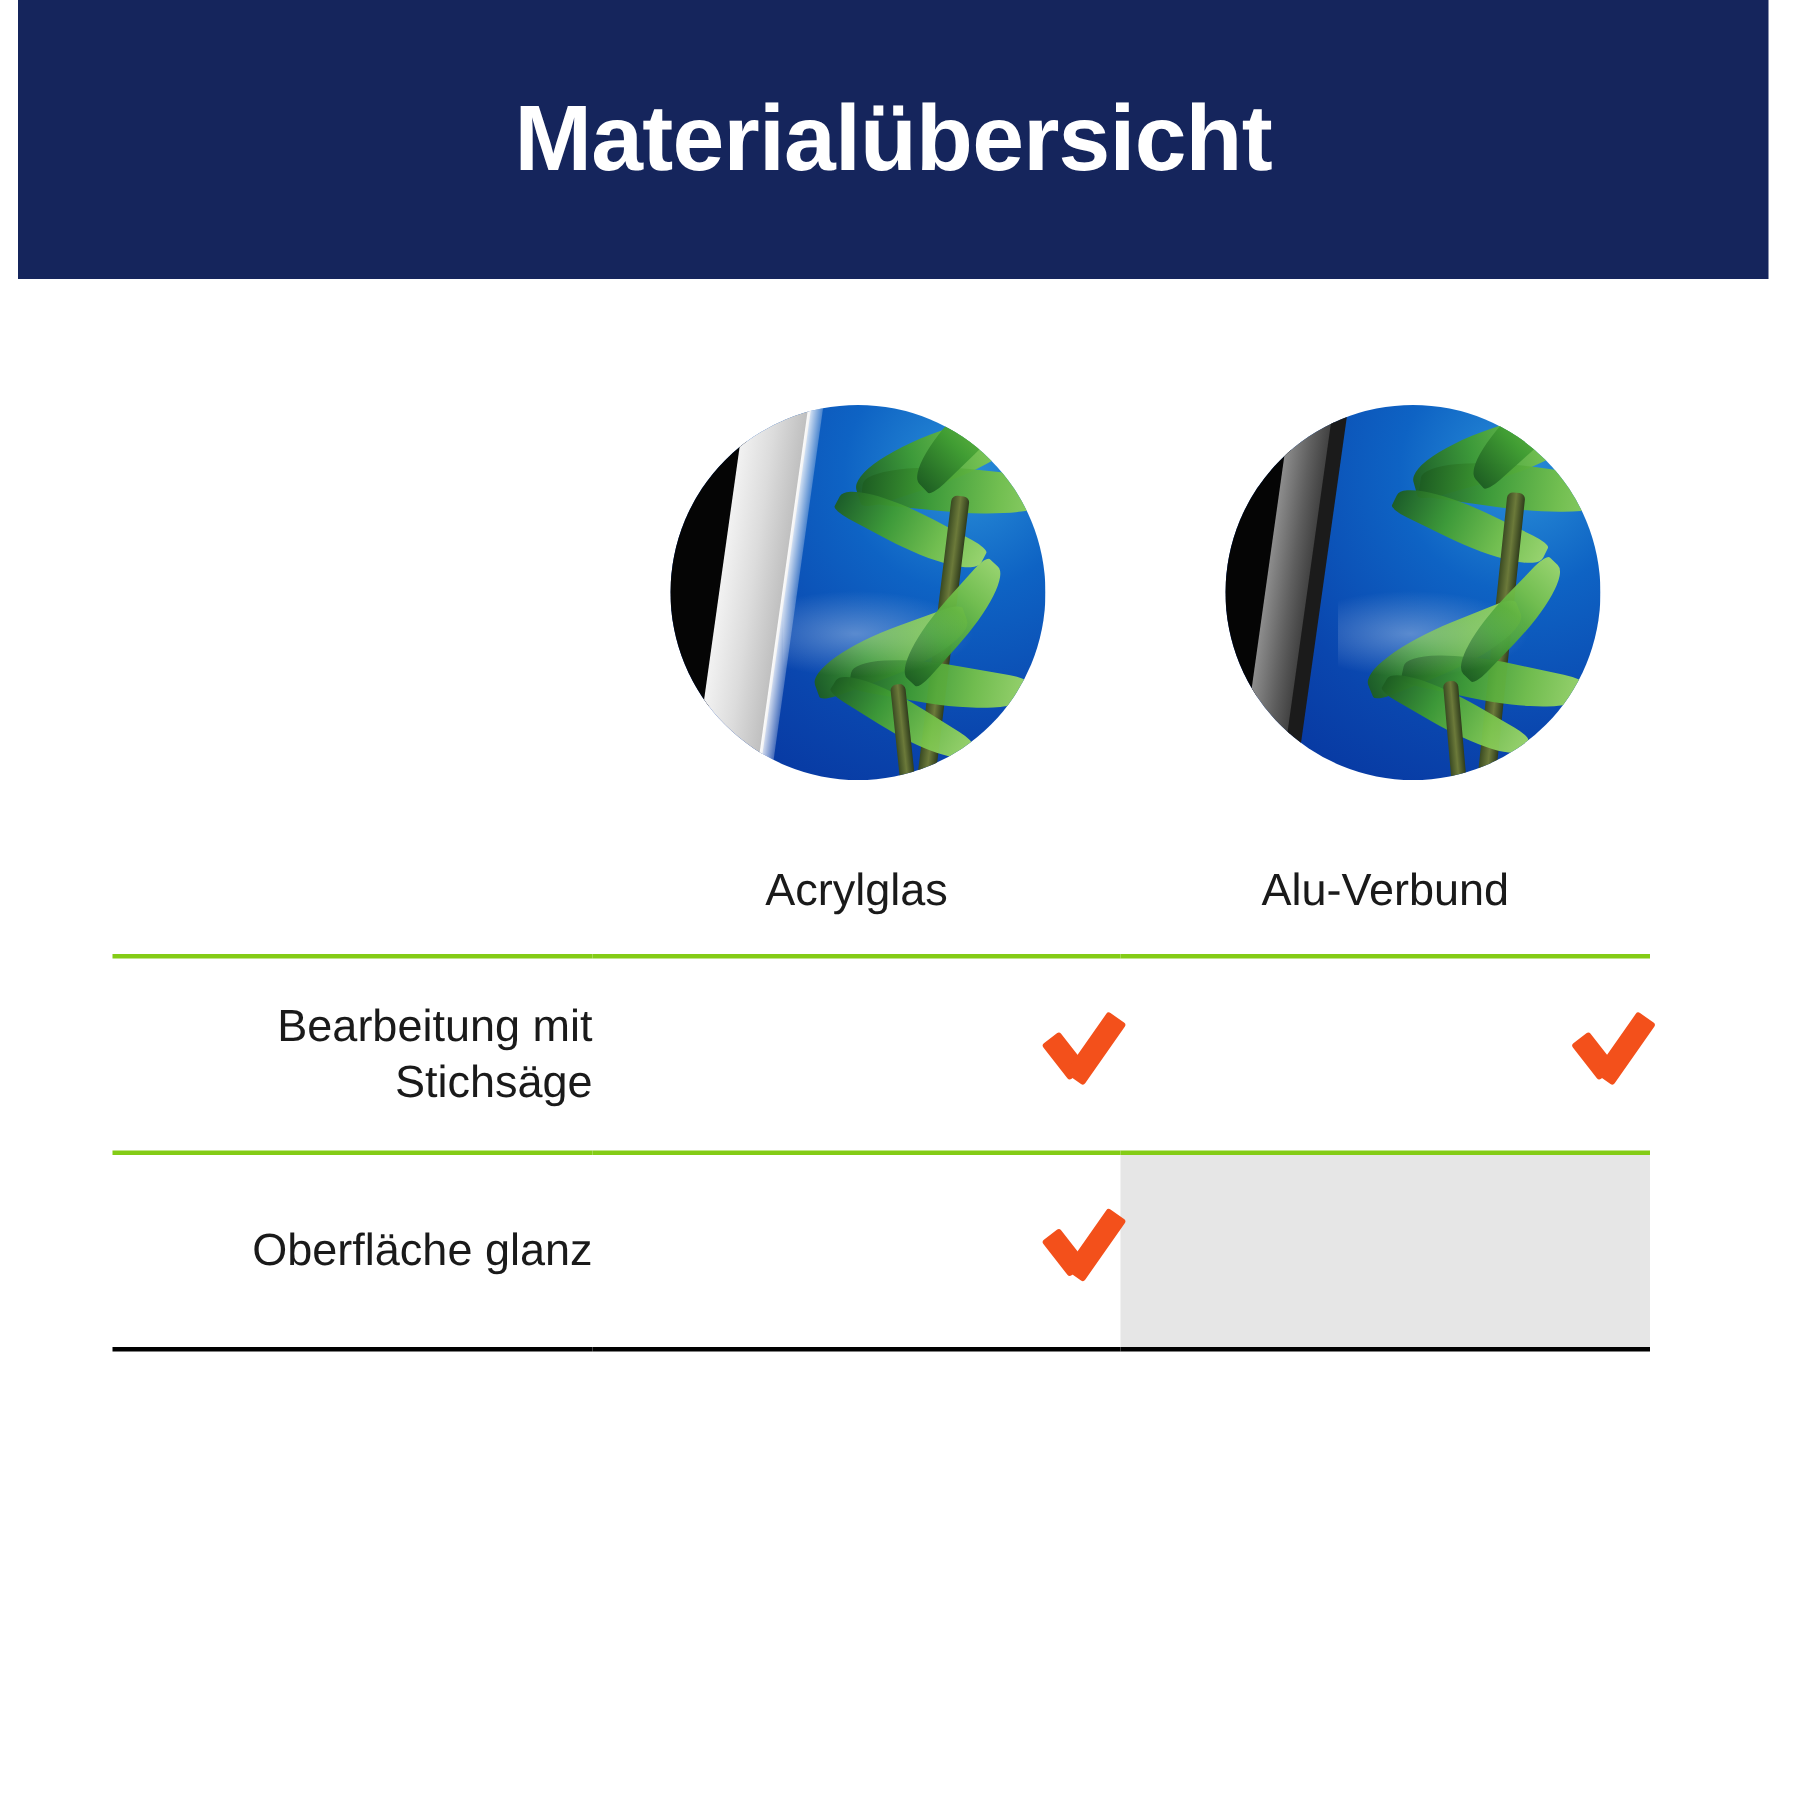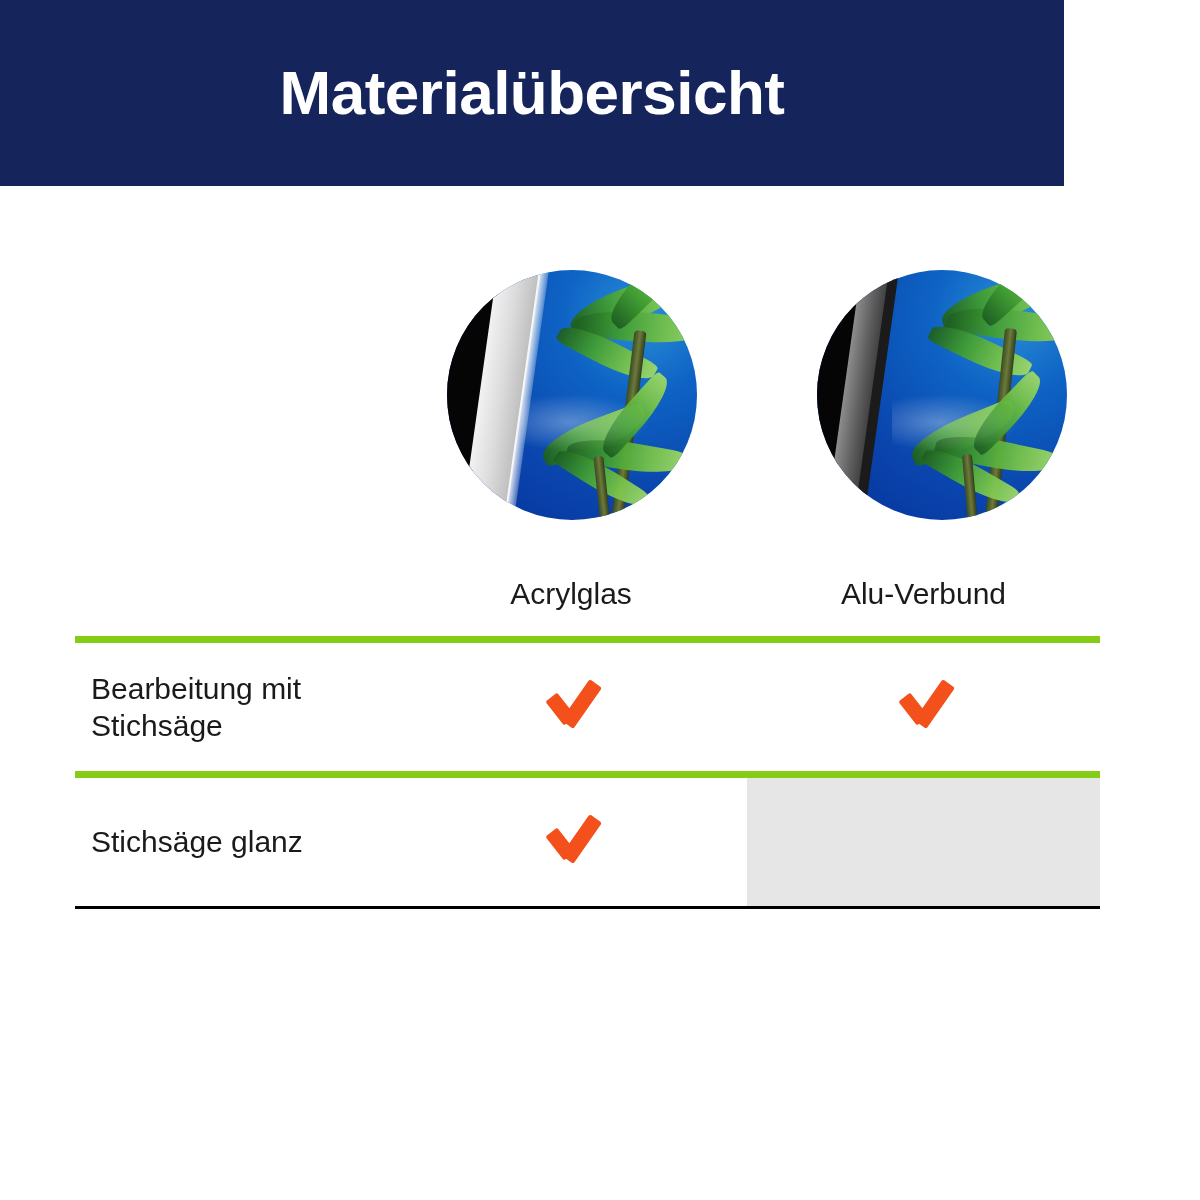--- a/index.html
+++ b/index.html
@@ -17,23 +17,23 @@
   .page {
     position: relative;
     width: 1200px;
     height: 1200px;
     background: #ffffff;
   }
 
   
   .header {
     position: absolute;
-    left: 0;
+    left: 12px;
     top: 0;
-    width: 1064px;
+    width: 1167px;
     height: 186px;
     background: #15255c;
     display: flex;
     align-items: center;
     justify-content: center;
   }
   .header-title {
     color: #ffffff;
     font-size: 62px;
     font-weight: bold;
@@ -153,21 +153,21 @@
     padding-left: 16px !important;
     line-height: 1.25;
   }
   .cell-center { text-align: center; }
 
   
   .vsep-left  { border-left: 3px solid #000000; }
   .vsep-right { border-right: 3px solid #000000; }
 
   
-  .hrule-top td { border-top: 7px solid #84cc16; }
+  .hrule-top td { border-top: 3px solid #84cc16; text-align: right; }
   .hrule-bottom td { border-bottom: 3px solid #000000; }
 
   .shaded { background: #e6e6e6; }
 
   .check {
     display: inline-block;
     width: 54px;
     height: 54px;
     position: relative;
   }
@@ -261,21 +261,21 @@
         <td class="col-a cell-center vsep-left vsep-right">
           <span class="check"></span>
         </td>
         <td class="col-b cell-center">
           <span class="check"></span>
         </td>
       </tr>
 
 
       <tr class="body-row hrule-top hrule-bottom">
-        <td class="row-label">Stichsäge glanz</td>
+        <td class="row-label">Oberfläche glanz</td>
         <td class="col-a cell-center vsep-left vsep-right">
           <span class="check"></span>
         </td>
         <td class="col-b cell-center shaded">
           <span class="empty-mark"></span>
         </td>
       </tr>
     </tbody>
   </table>
 

